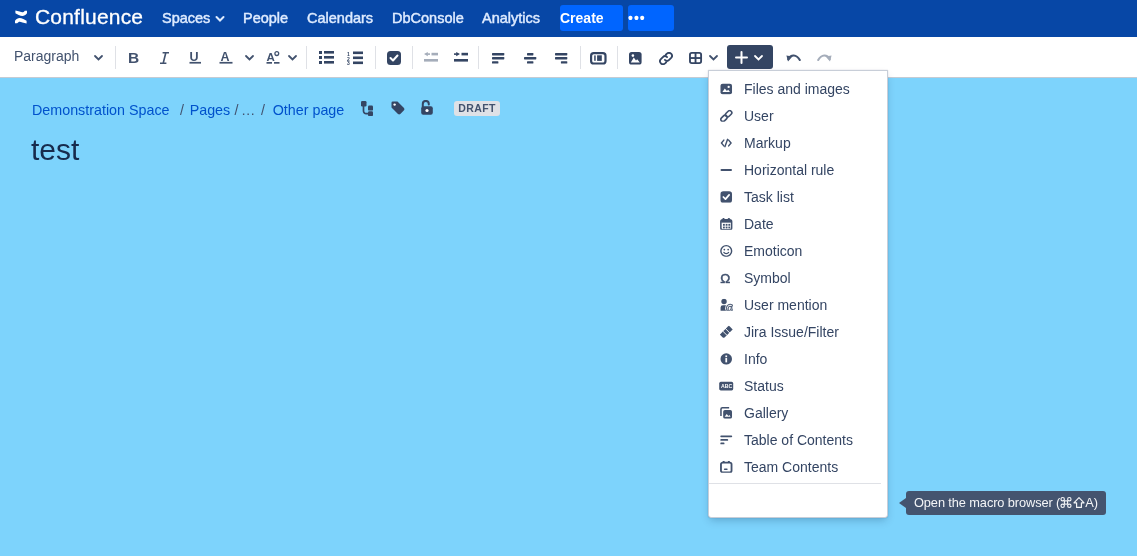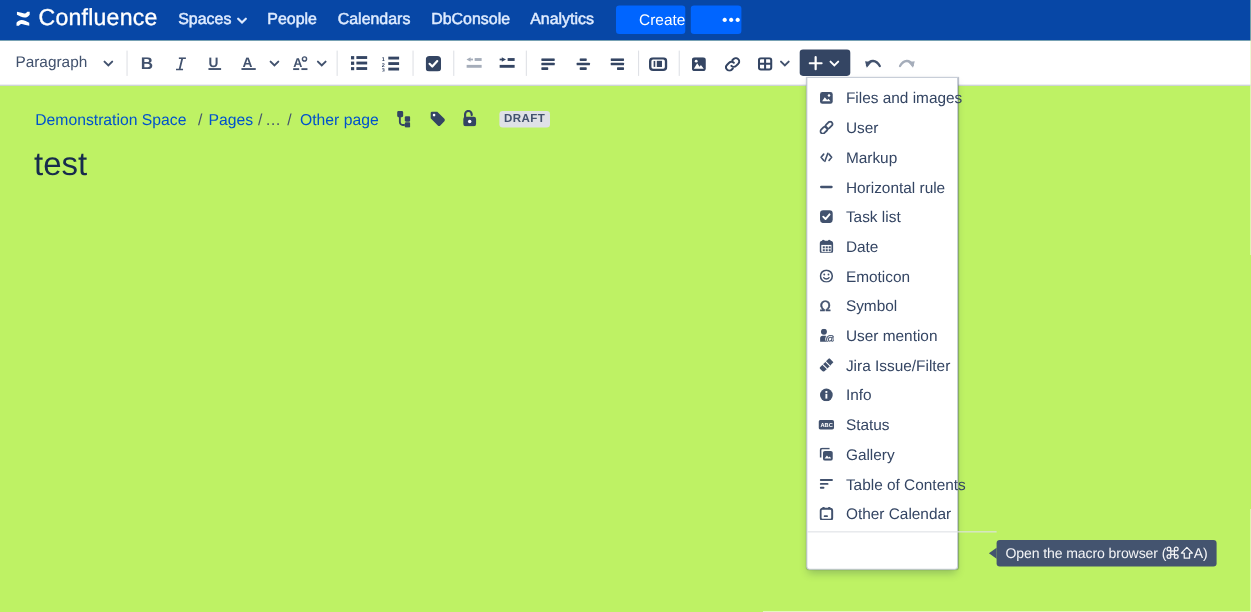--- a/index.html
+++ b/index.html
@@ -1,44 +1,44 @@
 <!DOCTYPE html>
 <html><head>
 <meta charset="utf-8">
 <style>
   * { margin:0; padding:0; box-sizing:border-box; }
   html,body { width:1137px; height:556px; overflow:hidden; background:#fff;
     font-family:"Liberation Sans", sans-serif; }
   .abs { position:absolute; }
-  #page { position:relative; width:1137px; height:556px; background:#bef264; }
+  #page { position:relative; width:1137px; height:556px; background:#7dd3fc; }
 
   
   #nav { position:absolute; left:0; top:0; width:1137px; height:37px; background:#0747A6; }
   .navtxt { position:absolute; color:#DEEBFF; font-size:14.5px; top:10px; font-weight:400; -webkit-text-stroke:0.45px #DEEBFF; }
   #logo-text { position:absolute; left:35px; top:5px; color:#fff; font-size:21px; font-weight:400; letter-spacing:0.2px; -webkit-text-stroke:0.3px #fff; }
   .navbtn { position:absolute; top:5px; height:26px; background:#0065FF; border-radius:3px;
-    color:#fff; font-weight:400; font-size:14px; text-align:right; line-height:26px; }
+    color:#fff; font-weight:700; font-size:14px; text-align:left; line-height:26px; }
 
   
   #toolbar { position:absolute; left:0; top:37px; width:1137px; height:41px; background:#fff;
     border-bottom:1px solid #C5CBD3;padding-left:44px; }
   .sep { position:absolute; top:9px; width:1px; height:23px; background:#DFE1E6; }
   .tbi { position:absolute; color:#42526E; }
 
   
   .crumb { position:absolute; top:101.6px; font-size:14.3px; color:#0052CC; }
   .crumbsep { color:#42526E; }
   #draft { position:absolute; left:454px; top:101px; width:46px; height:15px; background:#DFE1E6;
     border-radius:3px; color:#42526E; font-size:10.5px; font-weight:700; text-align:center;
     line-height:15px; letter-spacing:0.4px; }
 
   #title { position:absolute; left:31px; top:133px; font-size:30px; color:#172B4D; font-weight:400; }
 
   
-  #dd { position:absolute; left:733px; top:70px; width:138px; height:448px; background:#fff;
+  #dd { position:absolute; left:708px; top:70px; width:180px; height:448px; background:#fff;
     border:1px solid #C8CED8; border-radius:0 0 3px 3px;
     box-shadow:0 4px 8px -2px rgba(9,30,66,0.25), 0 0 1px rgba(9,30,66,0.31); }
   .dditem { position:absolute; left:0; width:172px; height:27px; }
   .dditem .lbl { position:absolute; left:35px; top:50%; transform:translateY(-50%);
     font-size:14px; color:#344563; white-space:nowrap; }
   .dditem .ico { position:absolute; left:11px; top:50%; transform:translateY(-50%); width:12.5px; height:12.5px; }
   #dd-sep { position:absolute; left:0; top:412px; width:172px; height:1px; background:#DFE1E6; }
   #other { position:absolute; left:0; top:419px; width:172px; height:26px; background:#EBECF0; }
   #other span { position:absolute; left:6px; top:50%; transform:translateY(-50%); font-size:14px; color:#344563; }
 
@@ -371,21 +371,21 @@
         </svg>
       <span class="lbl">Table of Contents</span>
     </div>
     <div class="dditem" style="top:382px">
       <svg class="ico" viewBox="0 0 13 13">
           <rect x="1" y="1.9" width="11" height="10.3" rx="1.8" fill="none" stroke="#42526E" stroke-width="1.9"></rect>
           <rect x="2.8" y="0.2" width="2" height="2" fill="#42526E"></rect>
           <rect x="8.2" y="0.2" width="2" height="2" fill="#42526E"></rect>
           <rect x="4" y="8" width="4" height="1.6" rx="0.8" fill="#42526E"></rect>
         </svg>
-      <span class="lbl">Other Calendar</span>
+      <span class="lbl">Team Contents</span>
     </div>
     <div id="dd-sep"></div>
   </div>
 
   <div id="tip-arrow"></div>
   <div id="tip">Open the macro browser (<svg style="vertical-align:-2px" width="12" height="13" viewBox="0 0 13 13">
         <g fill="none" stroke="#F4F5F7" stroke-width="1.25">
           <circle cx="2.9" cy="2.9" r="1.85"></circle>
           <circle cx="10.1" cy="2.9" r="1.85"></circle>
           <circle cx="2.9" cy="10.1" r="1.85"></circle>

